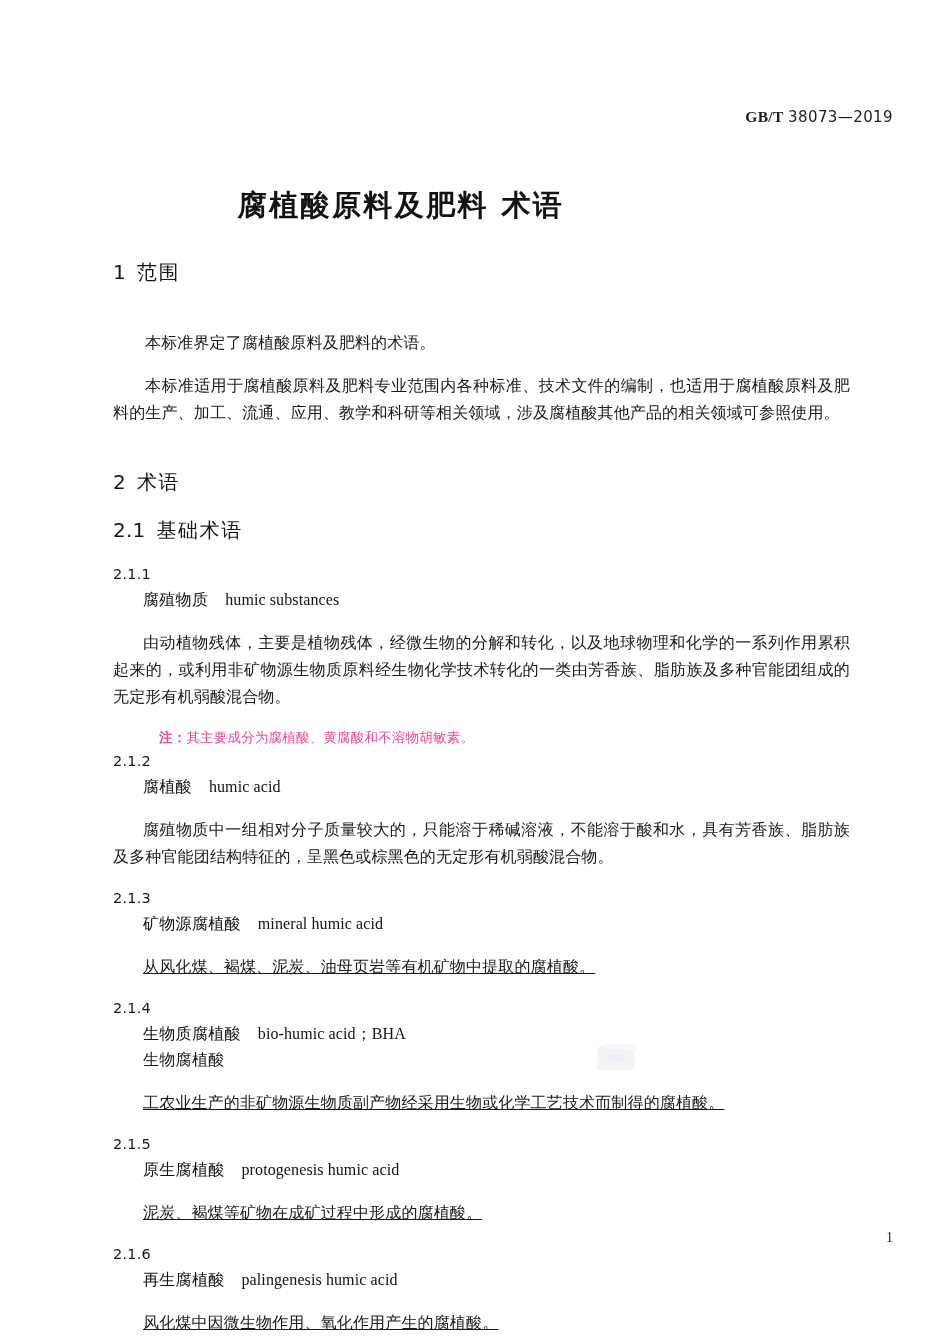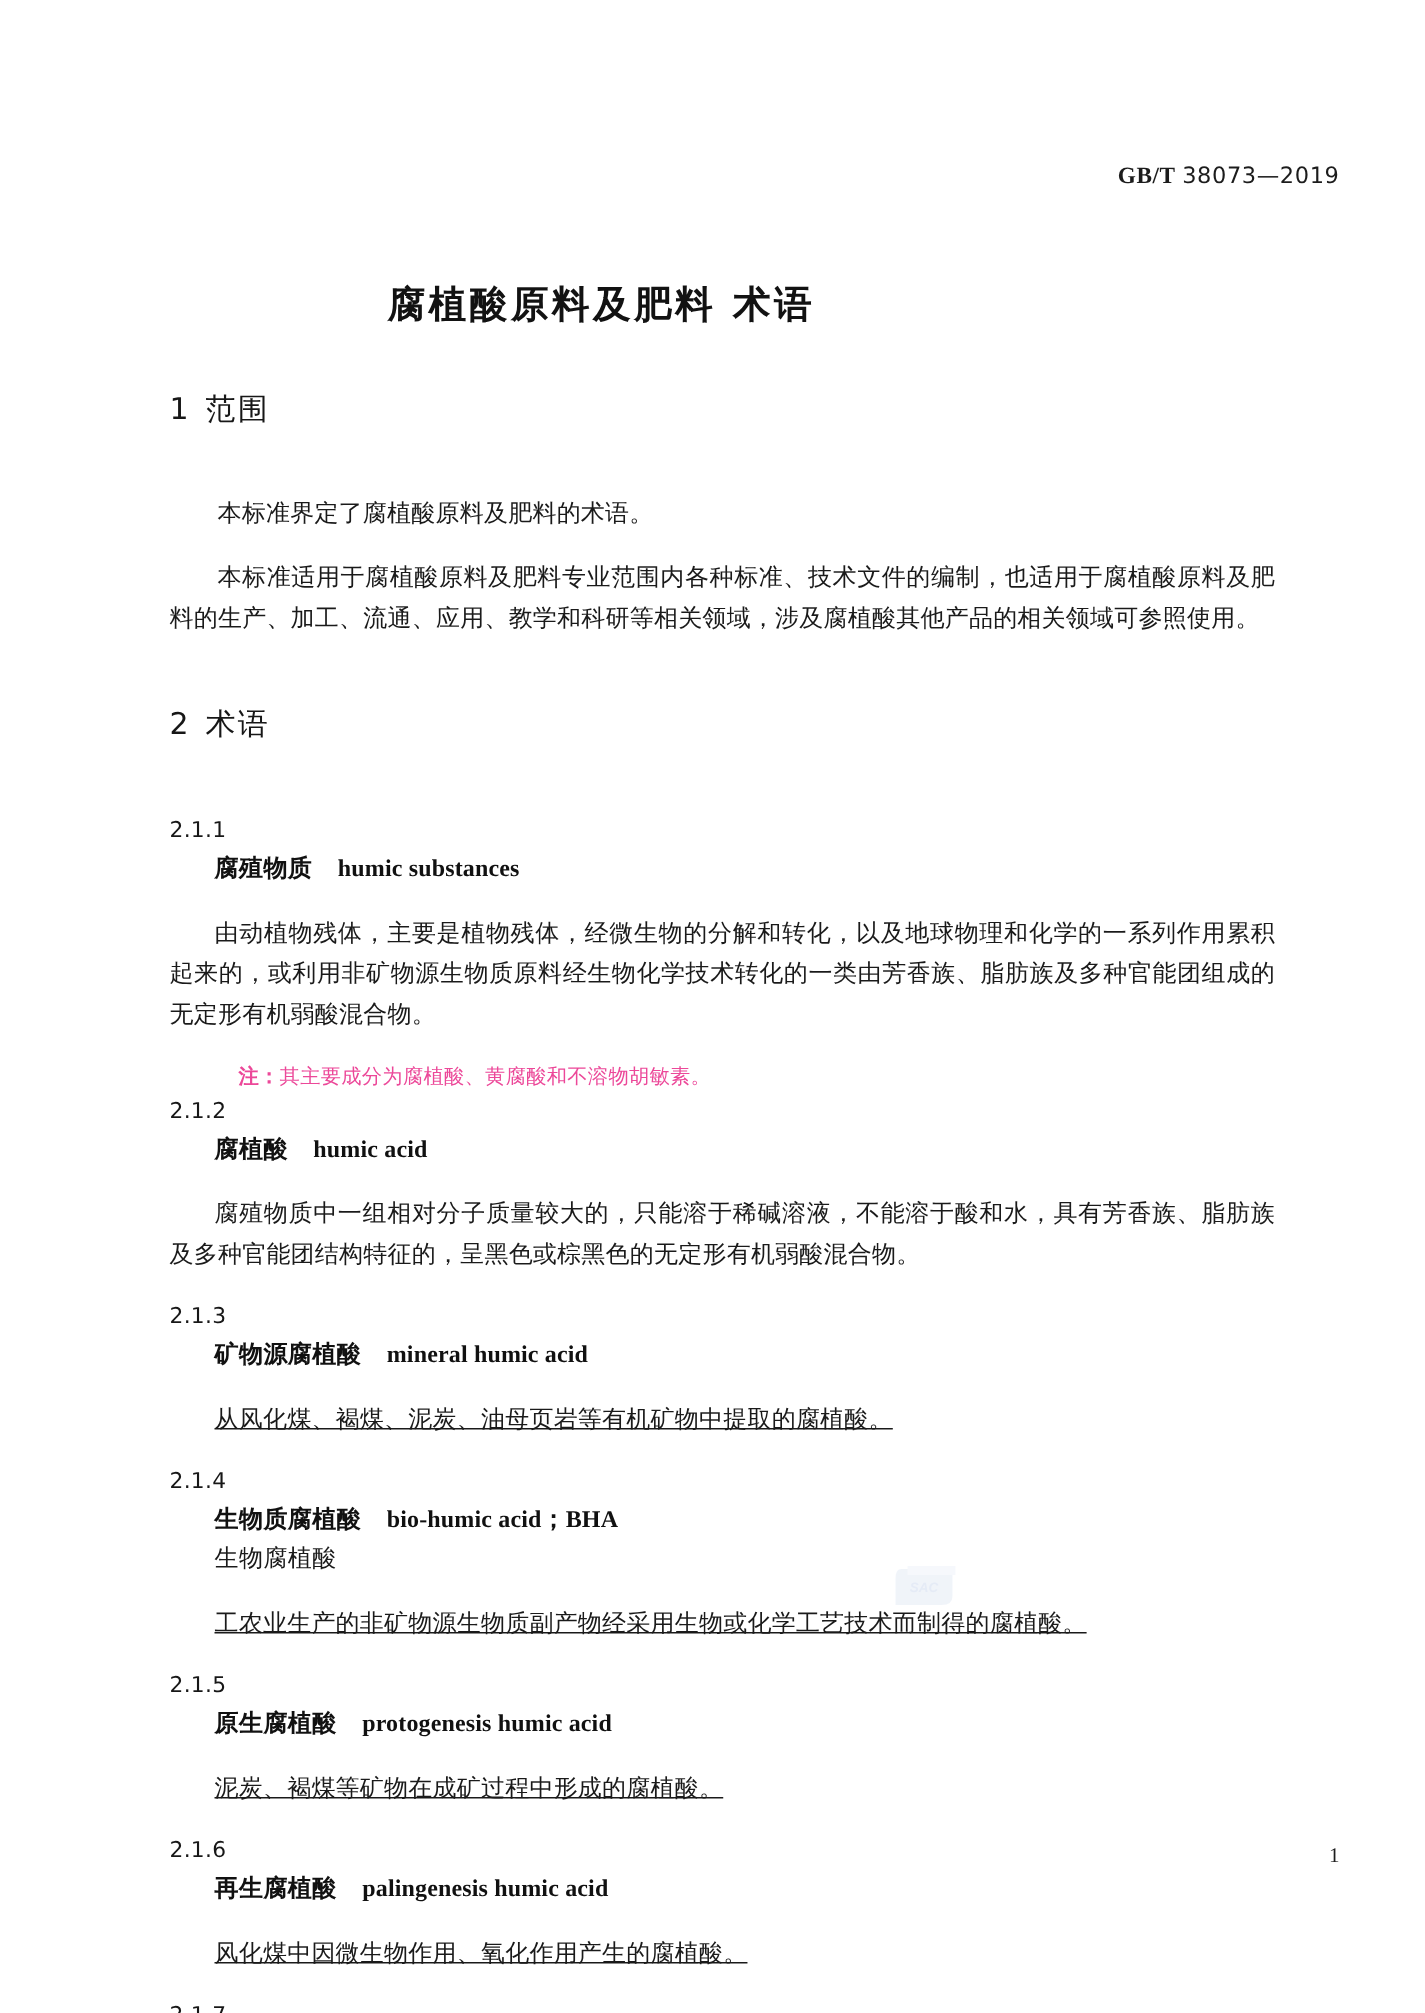--- a/index.html
+++ b/index.html
@@ -44,21 +44,21 @@
     text-align: right;
   }
 
   
   .doc-title {
     position: absolute;
     top: 186px;
     left: 0;
     width: 802px;
     text-align: center;
-    font-size: 25px;
+    font-size: 29px;
     font-weight: bold;
     letter-spacing: 2.4px;
     font-family: "DejaVu Sans", "Liberation Sans", sans-serif;
     color: #121212;
   }
 
   
   .content {
     position: absolute;
     left: 113px;
@@ -90,21 +90,21 @@
     font-family: "DejaVu Sans", "Liberation Sans", sans-serif;
     font-size: 14.5px;
     color: #171717;
     line-height: 25px;
     letter-spacing: 0.2px;
   }
 
   
   .term {
     font-family: "Liberation Serif", "DejaVu Serif", serif;
-    font-weight: bold;
+    font-weight: normal;
     font-size: 16px;
     line-height: 26px;
     padding-left: 30px;
     color: #111111;
     white-space: nowrap;
   }
   .term .cn { letter-spacing: 0.3px; }
   .term .en { margin-left: 17px; letter-spacing: 0.1px; }
 
   
@@ -194,20 +194,23 @@
 
     <p class="para nojust">本标准界定了腐植酸原料及肥料的术语。</p>
     <p class="para">本标准适用于腐植酸原料及肥料专业范围内各种标准、技术文件的编制，也适用于腐植酸原料及肥料的生产、加工、流通、应用、教学和科研等相关领域，涉及腐植酸其他产品的相关领域可参照使用。</p>
 
     <div class="sp-before-h"></div>
     <div class="clause-h">
       <span>2</span><span class="cn">术语</span>
     </div>
 
     <div class="sp-before-h-sm"></div>
+    <div class="clause-h">
+      <span>2.1</span><span class="cn">基础术语</span>
+    </div>
     <div style="height:22px"></div>
 
     <div class="entry-num">2.1.1</div>
     <div class="term">
       <span class="cn">腐殖物质</span><span class="en">humic substances</span>
     </div>
     <p class="defn">由动植物残体，主要是植物残体，经微生物的分解和转化，以及地球物理和化学的一系列作用累积起来的，或利用非矿物源生物质原料经生物化学技术转化的一类由芳香族、脂肪族及多种官能团组成的无定形有机弱酸混合物。</p>
     <div class="note">
       <span class="lbl">注：</span><span>其主要成分为腐植酸、黄腐酸和不溶物胡敏素。</span>
     </div>

